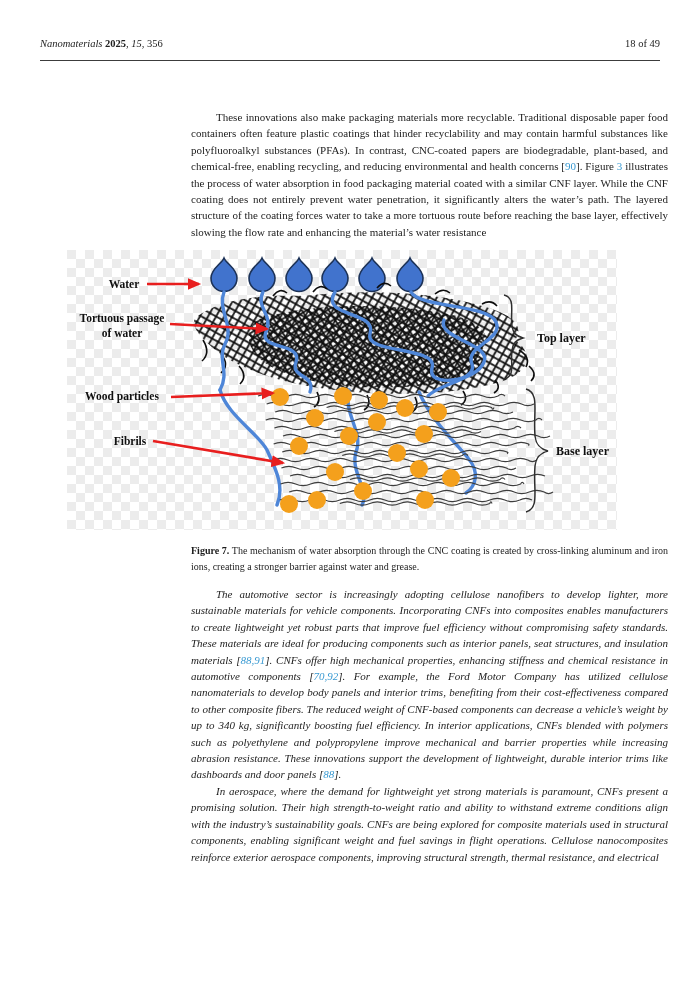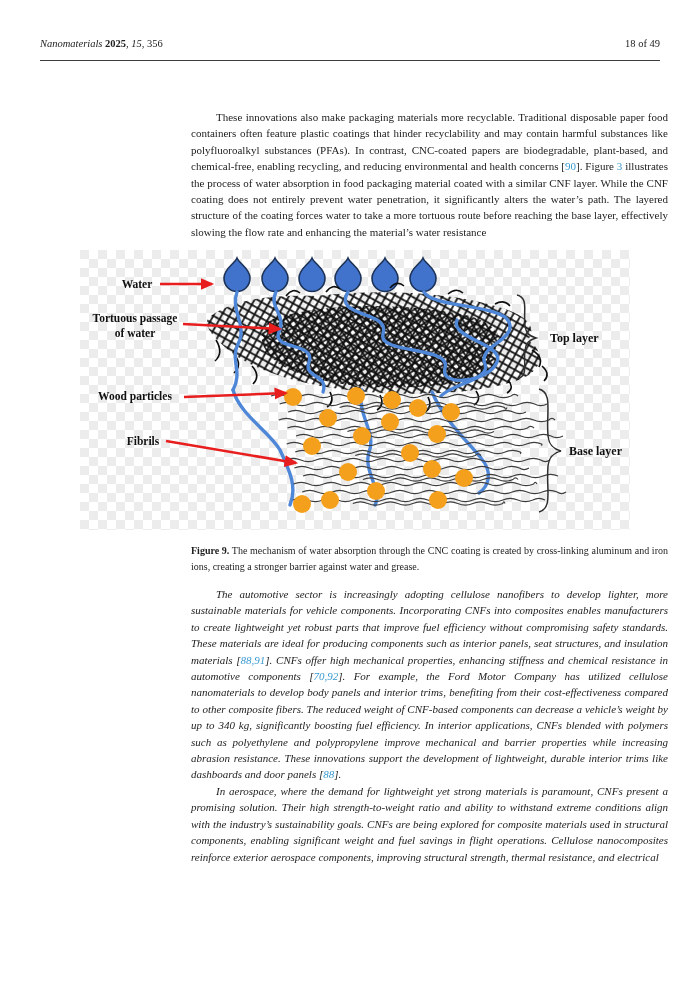--- a/index.html
+++ b/index.html
@@ -21,21 +21,21 @@
   .col p.indent { text-indent:25px; }
   .p1 { top:81px;margin-top:28px; }
   .p23 { top:586px;font-style:italic; }
   .caption { position:absolute; left:191px; width:477px; top:543px; text-align:justify; }
   .caption p { margin:0; font-size:10px; line-height:15.6px; }
   .seg-plain { color:inherit; }
   .seg-link { color:var(--c-link); }
   .seg-bold { font-weight:bold; }
   .seg-italic { font-style:italic; }
   
-  .fig { position:absolute; left:80px; top:250px; width:550px; height:280px; margin:0; }
+  .fig { position:absolute; left:67px; top:250px; width:550px; height:280px; margin:0; }
   .chk { fill:var(--c-checker); }
   .meshline { stroke:var(--c-mesh); stroke-width:1.7; }
   .meshfringe { stroke:var(--c-mesh); stroke-width:1.6; fill:none; }
   .drop { fill:var(--c-drop); stroke:var(--c-drop-outline); stroke-width:1.6; }
   .waterline { stroke:var(--c-path); stroke-width:3.4; fill:none; stroke-linecap:round; }
   .fibril { stroke:var(--c-fibril); stroke-width:1.15; fill:none; }
   .particle { fill:var(--c-particle); }
   .redarrow { stroke:var(--c-arrow); stroke-width:2.6; }
   .brace { stroke:#2e2e2e; stroke-width:1.5; fill:none; }
   .figlabel { font-family:"Liberation Serif", serif; font-weight:bold; font-size:11.5px; fill:#101010; }
@@ -186,21 +186,21 @@
       </g>
 
       <path class="brace" d="M437,45 C449,48 443,62 445,76 C446,83 449,86 456,88 C449,90 446,93 445,100 C443,114 449,126 437,129"></path>
       <path class="brace" d="M459,139 C473,143 466,162 468,186 C469,195 473,199 481,201 C473,203 469,207 468,216 C466,240 473,258 459,262"></path>
       <text class="layerlabel" x="470" y="92">Top layer</text>
       <text class="layerlabel" x="489" y="205">Base layer</text>
     </svg>
   </figure>
 
   <div class="caption">
-    <p><span class="seg-bold">Figure 9.</span><span class="seg-plain"> The mechanism of water absorption through the CNC coating is created by cross-linking aluminum and iron ions, creating a stronger barrier against water and grease.</span></p>
+    <p><span class="seg-bold">Figure 7.</span><span class="seg-plain"> The mechanism of water absorption through the CNC coating is created by cross-linking aluminum and iron ions, creating a stronger barrier against water and grease.</span></p>
   </div>
 
   <section class="col p23">
     <p class="indent"><span class="seg-plain">The automotive sector is increasingly adopting cellulose nanofibers to develop lighter, more sustainable materials for vehicle components. Incorporating CNFs into composites enables manufacturers to create lightweight yet robust parts that improve fuel efficiency without compromising safety standards. These materials are ideal for producing components such as interior panels, seat structures, and insulation materials [</span><span class="seg-link">88,91</span><span class="seg-plain">]. CNFs offer high mechanical properties, enhancing stiffness and chemical resistance in automotive components [</span><span class="seg-link">70,92</span><span class="seg-plain">]. For example, the Ford Motor Company has utilized cellulose nanomaterials to develop body panels and interior trims, benefiting from their cost-effectiveness compared to other composite fibers. The reduced weight of CNF-based components can decrease a vehicle’s weight by up to 340 kg, significantly boosting fuel efficiency. In interior applications, CNFs blended with polymers such as polyethylene and polypropylene improve mechanical and barrier properties while increasing abrasion resistance. These innovations support the development of lightweight, durable interior trims like dashboards and door panels [</span><span class="seg-link">88</span><span class="seg-plain">].</span></p>
     <p class="indent"><span class="seg-plain">In aerospace, where the demand for lightweight yet strong materials is paramount, CNFs present a promising solution. Their high strength-to-weight ratio and ability to withstand extreme conditions align with the industry’s sustainability goals. CNFs are being explored for composite materials used in structural components, enabling significant weight and fuel savings in flight operations. Cellulose nanocomposites reinforce exterior aerospace components, improving structural strength, thermal resistance, and electrical</span></p>
   </section>
 
 </div>
 
 </body></html>

